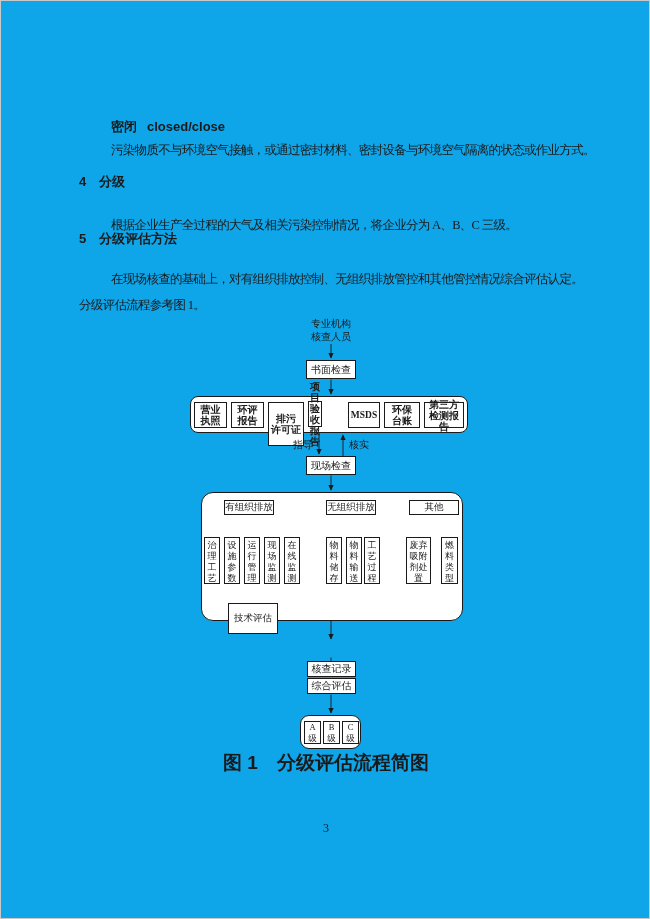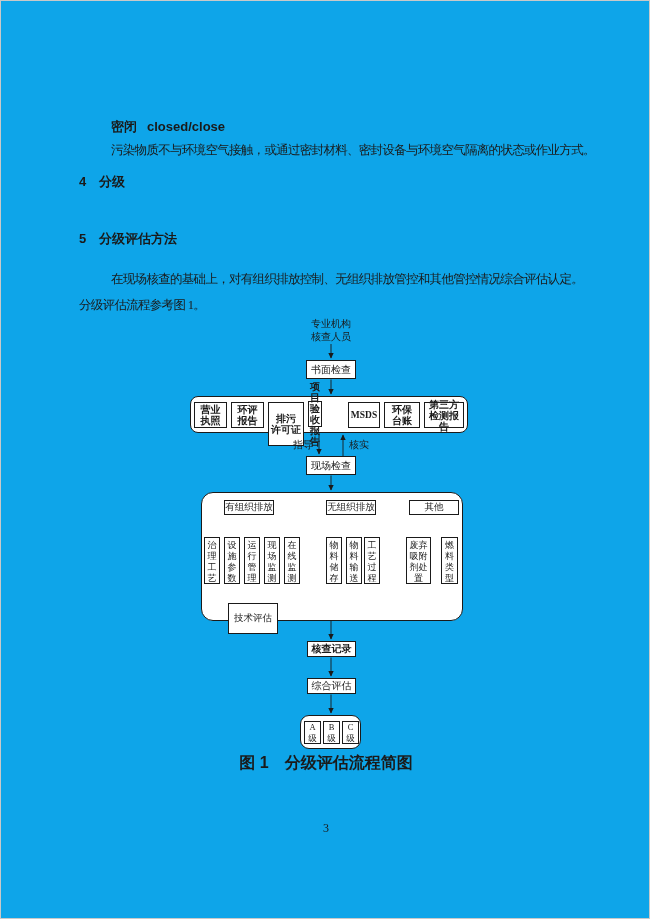--- a/index.html
+++ b/index.html
@@ -35,21 +35,21 @@
   }
   .start-label{left:295px;top:317px;width:70px;}
   .node{
     display:flex;align-items:center;justify-content:center;
     background:#fff;border:1px solid #1a1a1a;box-sizing:border-box;
     text-align:center;white-space:pre-line;
   }
   .main-node{border-width:1.4px;font-size:10px;}
   .n-doccheck{left:305px;top:359px;width:50px;height:19px;}
   .n-sitecheck{left:305px;top:455px;width:50px;height:19px;}
-  .n-record{left:306px;top:640px;width:49px;height:16px;font-weight:bold;}
+  .n-record{left:306px;top:660px;width:49px;height:16px;}
   .n-overall{left:306px;top:677px;width:49px;height:16px;}
   .container-round{
     background:#fff;border:1px solid #1a1a1a;box-sizing:border-box;
   }
   .docs-container{left:189px;top:395px;width:278px;height:37px;border-radius:8px;}
   .cat-container{left:200px;top:491px;width:262px;height:129px;border-radius:12px;}
   .grades-container{left:299px;top:714px;width:61px;height:34px;border-radius:9px;border-width:1.4px;}
   .doc-box{font-size:10px;line-height:11px;font-weight:bold;}
   .d0{left:193px;top:401px;width:33px;height:26px;}
   .d1{left:230px;top:401px;width:33px;height:26px;}
@@ -72,38 +72,39 @@
   .ct0{left:405px;top:536px;width:25px;height:47px;}
   .ct1{left:440px;top:536px;width:17px;height:47px;}
   .n-techeval{left:227px;top:602px;width:50px;height:31px;font-size:9.5px;font-family:Liberation Serif, serif;}
   .grade-box{font-size:8.5px;line-height:10.5px;}
   .g0{left:303px;top:720px;width:17px;height:23px;}
   .g1{left:322px;top:720px;width:17px;height:23px;}
   .g2{left:341px;top:720px;width:17px;height:23px;}
   .fig-caption{
     left:0;top:753px;width:650px;text-align:center;
     font-family:"Liberation Sans","DejaVu Sans",sans-serif;
-    font-weight:bold;font-size:16px;line-height:17px;
+    font-weight:bold;font-size:19px;line-height:17px;
   }
   .page-number{left:0;top:820px;width:650px;text-align:center;font-size:12px;}
   svg.connectors{position:absolute;left:0;top:0;pointer-events:none;}
 </style>
 </head>
 <body>
 
 <div class="page">
 
   <div class="abs term-heading">
     <span>密闭</span><span class="en">closed/close</span>
   </div>
   <p class="abs para p1">污染物质不与环境空气接触，或通过密封材料、密封设备与环境空气隔离的状态或作业方式。</p>
 
   <div class="abs sec-heading h4">
     <span class="num">4</span><span>分级</span>
   </div>
+  <p class="abs para p2">根据企业生产全过程的大气及相关污染控制情况，将企业分为 A、B、C 三级。</p>
 
   <div class="abs sec-heading h5">
     <span class="num">5</span><span>分级评估方法</span>
   </div>
   <p class="abs para p3">在现场核查的基础上，对有组织排放控制、无组织排放管控和其他管控情况综合评估认定。
 分级评估流程参考图 1。</p>
 
   <svg class="connectors" width="650" height="919" viewBox="0 0 650 919">
     <defs>
       <marker id="arr" markerWidth="7" markerHeight="7" refX="5.5" refY="3" orient="auto">

